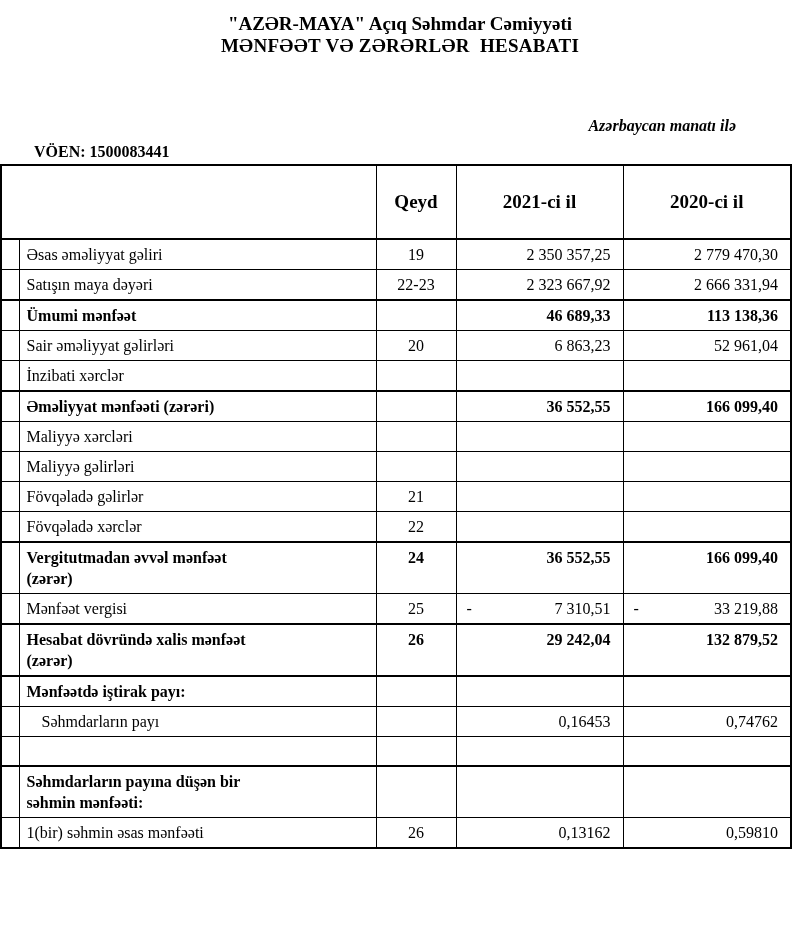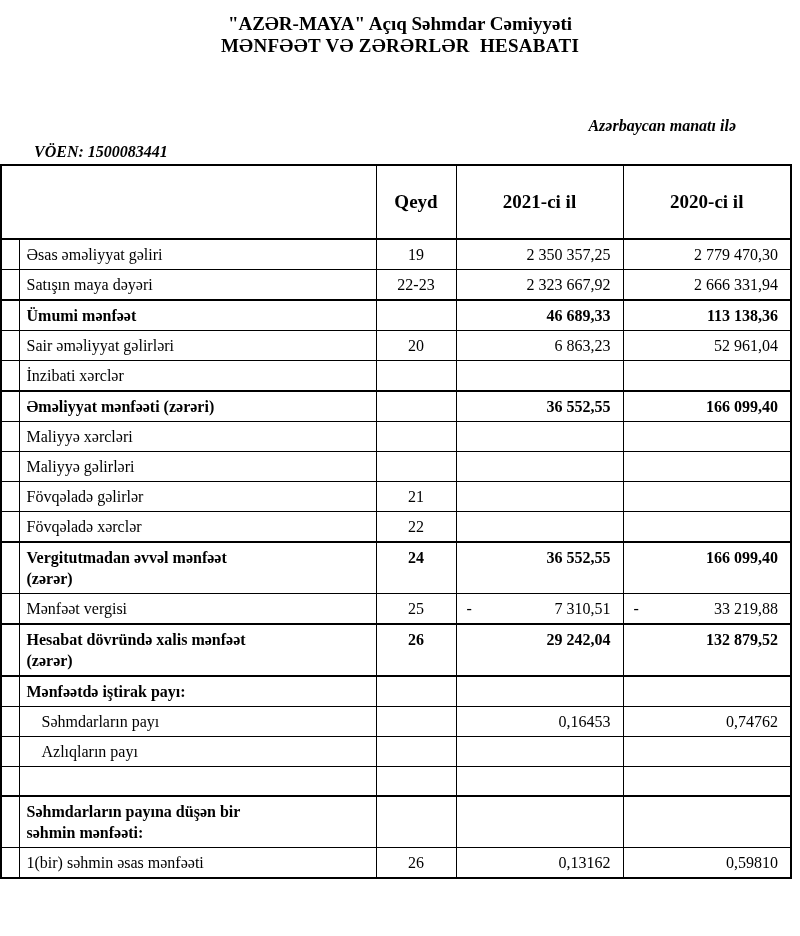--- a/index.html
+++ b/index.html
@@ -29,21 +29,20 @@
   .currency-note {
     font-weight: bold;
     font-style: italic;
     font-size: 16px;
     text-align: right;
     padding-right: 64px;
     margin-top: 60px;
   }
   .voen {
     font-weight: bold;
-    font-style: italic;
     font-size: 16px;
     padding-left: 34px;
     margin-top: 8px;
     margin-bottom: 3px;
   }
   table.pl {
     border-collapse: collapse;
     width: 791px;
     table-layout: fixed;
     border: 2px solid #000;
@@ -201,27 +200,20 @@
         </tr>
         <tr>
           <td class="col-narrow"></td>
           <td class="col-label indent">Səhmdarların payı</td>
           <td class="col-qeyd"></td>
           <td class="col-val">0,16453</td>
           <td class="col-val">0,74762</td>
         </tr>
         <tr>
           <td class="col-narrow"></td>
-          <td class="col-label indent">Azlıqların payı</td>
-          <td class="col-qeyd"></td>
-          <td class="col-val"></td>
-          <td class="col-val"></td>
-        </tr>
-        <tr>
-          <td class="col-narrow"></td>
           <td class="col-label"></td>
           <td class="col-qeyd"></td>
           <td class="col-val"></td>
           <td class="col-val"></td>
         </tr>
         <tr class="bold">
           <td class="col-narrow"></td>
           <td class="col-label">Səhmdarların payına düşən bir
 səhmin mənfəəti:</td>
           <td class="col-qeyd"></td>

